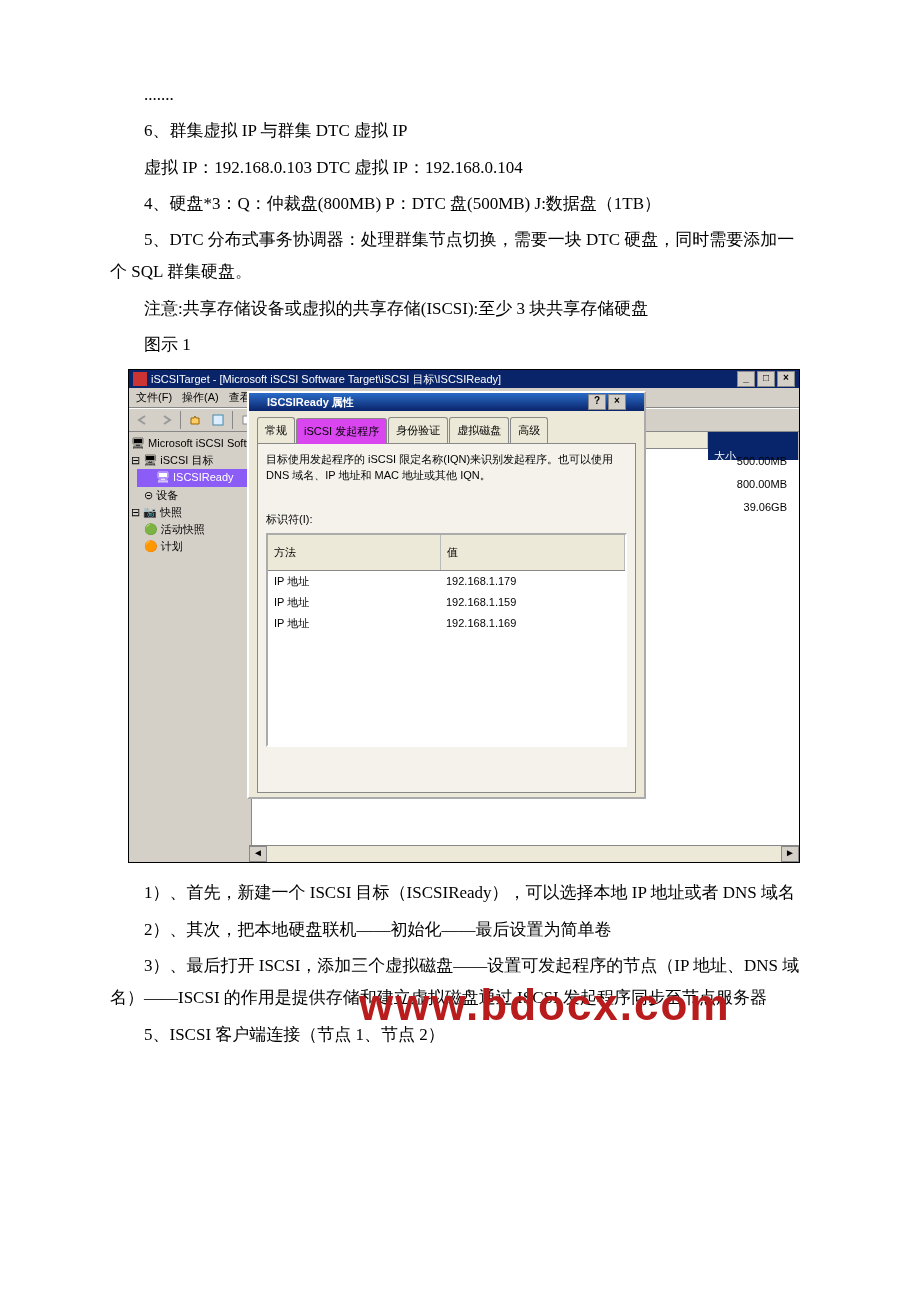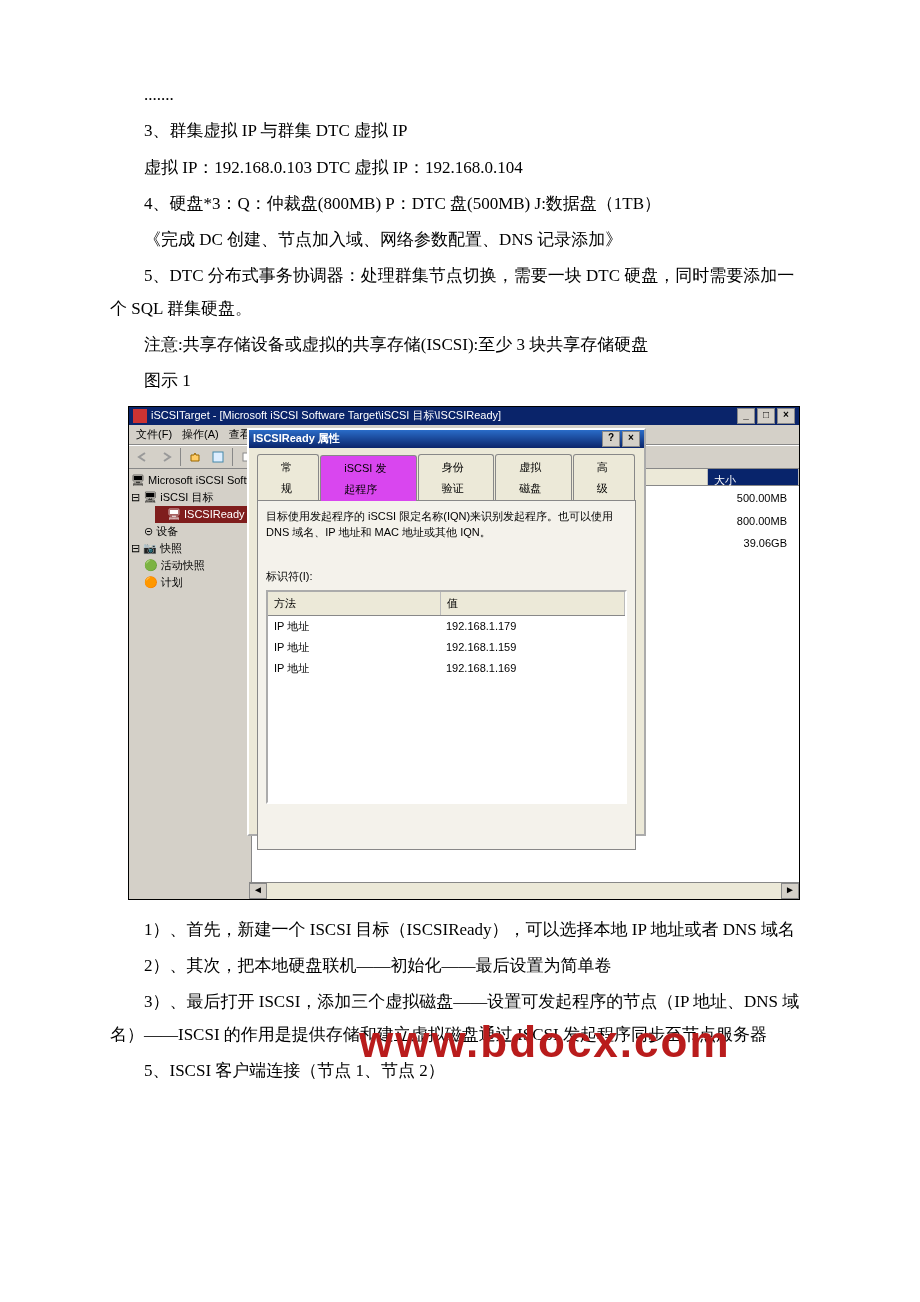--- a/index.html
+++ b/index.html
@@ -15,51 +15,50 @@
   .tbar{height:22px;border-bottom:1px solid #888;border-top:1px solid #fff;display:flex;gap:1px;align-items:center;padding:0 3px}
   .tbar .b{width:20px;height:18px;border:1px solid #d4d0c8;display:flex;align-items:center;justify-content:center}
   .tbar .sep{width:1px;height:18px;background:#888;margin:0 2px}
   .body{display:flex;height:430px}
   .tree{width:118px;border-right:1px solid #888;padding:3px 2px;line-height:1.55}
   .tree .r{white-space:nowrap}
   .tree .i{display:inline-block;width:10px}
   .right{flex:1;position:relative;background:#fff}
   .hdr{height:16px;display:flex;background:#ece9d8;border-bottom:1px solid #888}
   .hdr .c1{flex:1;border-right:1px solid #bbb;padding:1px 6px}
-  .hdr .c2{width:78px;padding:1px 6px;background:#08246b;color:#fff;border-right:1px solid #bbb}
+  .hdr .c2{width:78px;padding:14px 6px;background:#08246b;color:#fff;border-right:1px solid #bbb}
   .rows{font-size:11px;text-align:right}
   .rows div{padding:1px 8px}
   .dlg{position:absolute;left:118px;top:21px;width:395px;height:404px;border:2px outset #fff;background:#ece9d8}
-  .dlg .db{height:18px;background:linear-gradient(#2a6cc8,#0a246a);color:#fff;display:flex;align-items:center;padding:0 4px}
+  .dlg .db{height:18px;background:linear-gradient(#2a6cc8,#0a246a);color:#fff;display:flex;align-items:center;padding:0 18px}
   .dlg .db .sp{flex:1}
   .dlg .db .q,.dlg .db .x{width:16px;height:14px;background:#d4d0c8;border:1px solid #888;margin-left:2px;font:bold 10px/12px Arial;text-align:center;color:#000}
   .tabs{margin:6px 8px 0;display:flex;font-size:11px}
-  .tab{border:1px solid #888;border-bottom:none;padding:2px 23px;background:#ece9d8;border-radius:3px 3px 0 0;margin-right:1px}
+  .tab{border:1px solid #888;border-bottom:none;padding:2px 7px;background:#ece9d8;border-radius:3px 3px 0 0;margin-right:1px}
   .tab.on{background:#d946ef;position:relative;top:1px}
   .pane{margin:0 8px 8px;border:1px solid #888;height:332px;padding:8px;background:#f4f2eb}
   .lst{border:2px inset #fff;background:#fff;height:210px;margin-top:3px}
   .lh{display:flex;background:#ece9d8;border-bottom:1px solid #888}
-  .lh div{padding:1px 6px;border-right:1px solid #bbb}
+  .lh div{padding:7px 6px;border-right:1px solid #bbb}
   .lr{display:flex}
   .lr div{padding:0 6px}
   .btns{position:absolute;bottom:9px;left:18px;display:flex;gap:10px}
   .btn{min-width:72px;height:20px;border:1px solid #888;background:#ece9d8;font-size:11px;text-align:center;line-height:18px;box-shadow:inset 1px 1px #fff}
   .sb{position:absolute;right:0;bottom:0;height:16px;width:550px;background:#ece9d8;border-top:1px solid #888;display:flex;justify-content:flex-end;align-items:center}
   .sb .arr{width:16px;height:14px;border:1px solid #888;background:#d4d0c8;text-align:center;font:10px/12px Arial}
   svg{display:block}
 </style>
 </head>
 <body>
 
 <div class="page">
   <div class="p">.......</div>
-  <div class="p">3、群集虚拟 IP 与群集 DTC 虚拟 IP</div>
+  <div class="p">6、群集虚拟 IP 与群集 DTC 虚拟 IP</div>
   <div class="p">虚拟 IP：192.168.0.103 DTC 虚拟 IP：192.168.0.104</div>
   <div class="p">4、硬盘*3：Q：仲裁盘(800MB) P：DTC 盘(500MB) J:数据盘（1TB）</div>
-  <div class="p">《完成 DC 创建、节点加入域、网络参数配置、DNS 记录添加》</div>
   <div class="p" style="text-indent:2em">5、DTC 分布式事务协调器：处理群集节点切换，需要一块 DTC 硬盘，同时需要添加一个 SQL 群集硬盘。</div>
   <div class="p">注意:共享存储设备或虚拟的共享存储(ISCSI):至少 3 块共享存储硬盘</div>
   <div class="p">图示 1</div>
 
   <div class="shot">
     <div class="wm">www.bdocx.com</div>
 
     <div class="bar">
       <span style="width:14px;height:14px;background:#c33;margin-right:4px"></span>
       <span>iSCSITarget - [Microsoft iSCSI Software Target\iSCSI 目标\ISCSIReady]</span>
@@ -120,21 +119,21 @@
           <svg width="12" height="12">
             <rect x="1" y="1" width="10" height="10" fill="#def" stroke="#48a"></rect>
           </svg>
         </span>
     </div>
 
     <div class="body">
       <div class="tree">
         <div class="r">🖥 <span>Microsoft iSCSI Software Target</span></div>
         <div class="r">⊟ 🖥 <span>iSCSI 目标</span></div>
-        <div class="r" style="background:#7f1d1d;color:#fff;padding:0 12px;margin-left:24px">🖥 <span>ISCSIReady</span></div>
+        <div class="r" style="background:#8b5cf6;color:#fff;padding:0 19px;margin-left:6px">🖥 <span>ISCSIReady</span></div>
         <div class="r"><span class="i"></span> ⊝ <span>设备</span></div>
         <div class="r">⊟ 📷 <span>快照</span></div>
         <div class="r"><span class="i"></span> 🟢 <span>活动快照</span></div>
         <div class="r"><span class="i"></span> 🟠 <span>计划</span></div>
       </div>
 
       <div class="right">
         <div class="hdr">
           <div class="c1" style="font-weight:bold">ISCSIReady</div>
           <div class="c2">大小</div>

